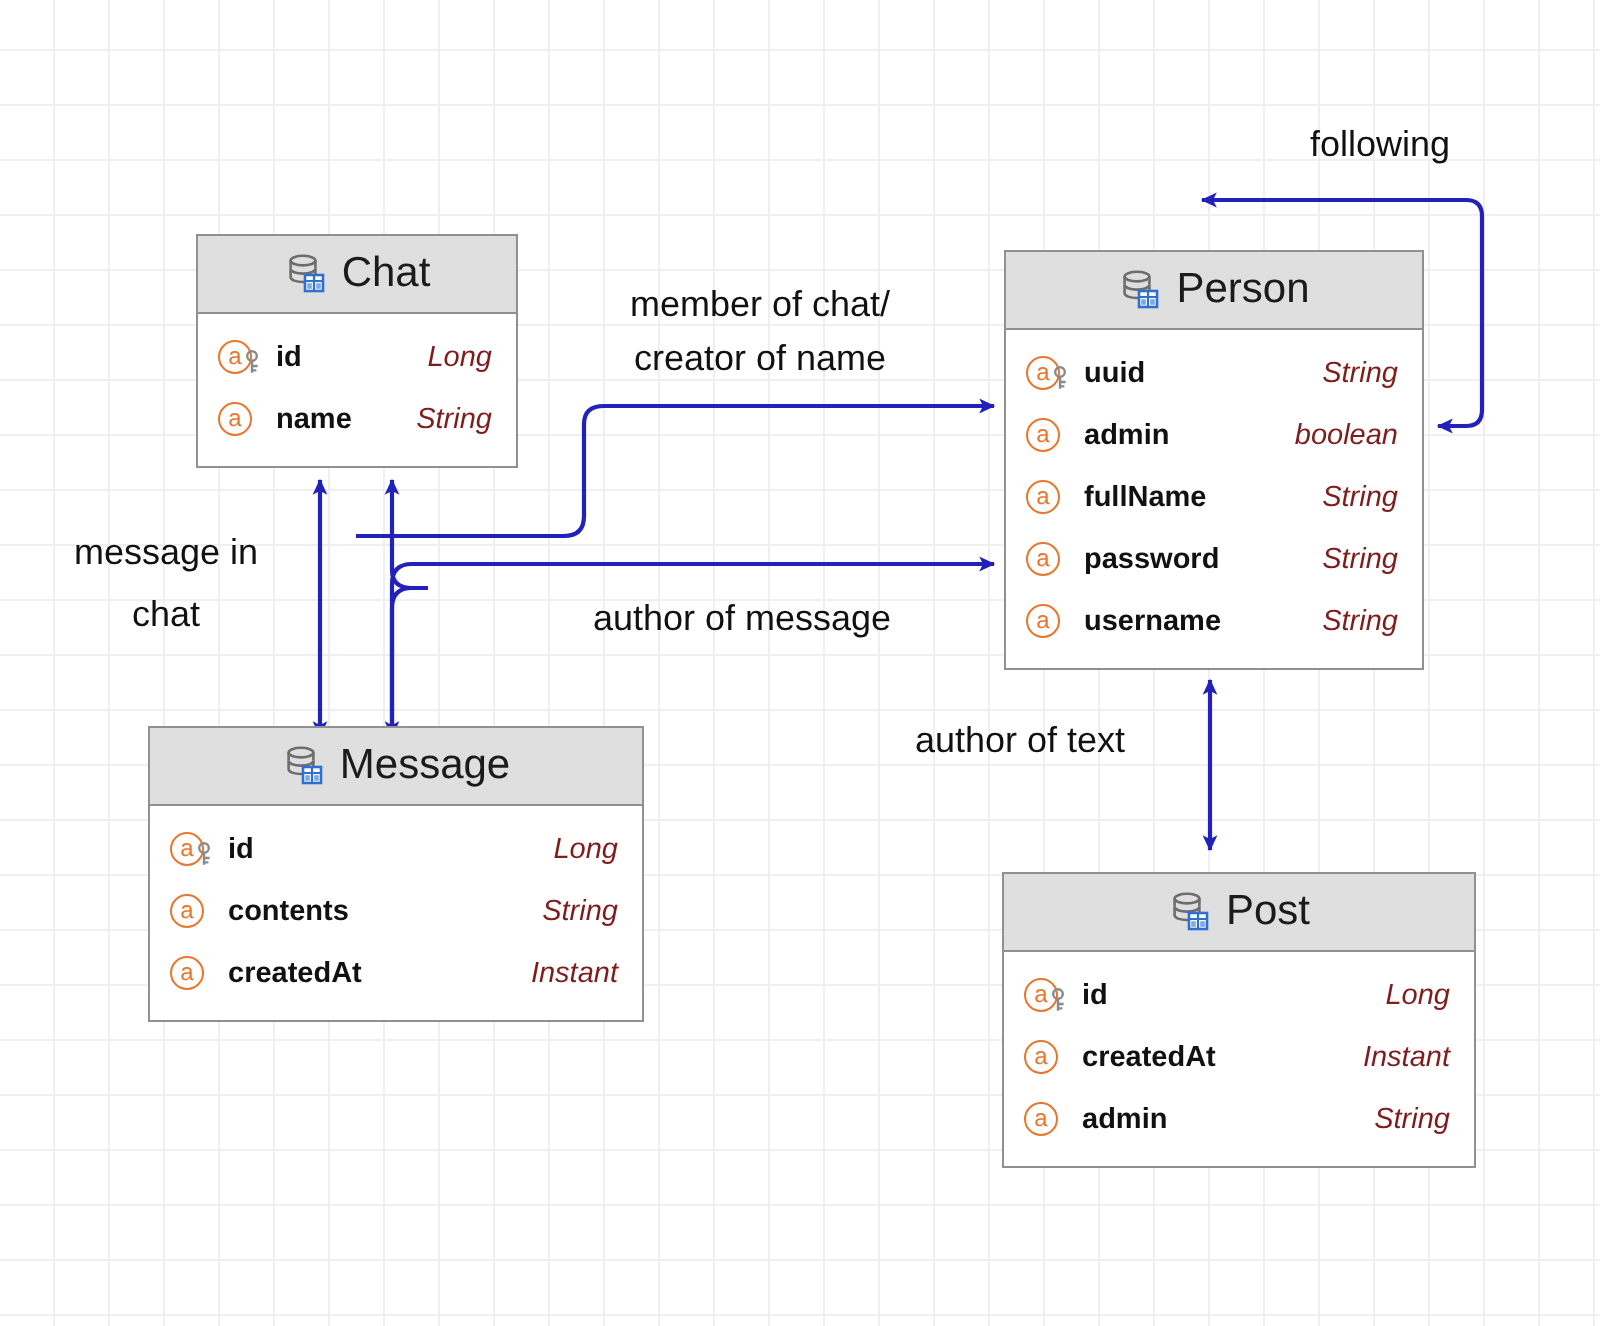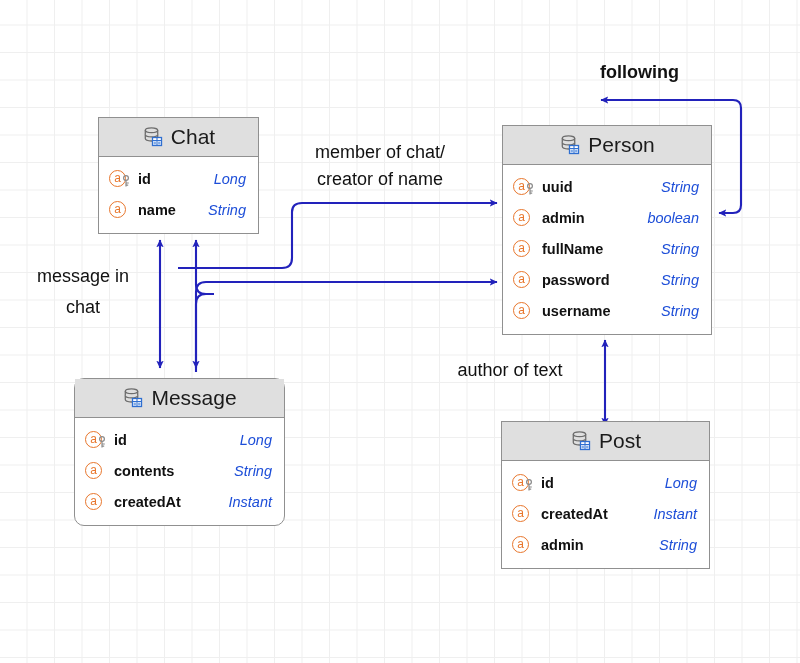--- a/index.html
+++ b/index.html
@@ -71,21 +71,21 @@
     font-size: 14.5px;
     font-weight: bold;
     color: #111111;
     white-space: nowrap;
     text-align: right;
   }
   .attr-type {
     margin-left: auto;
     font-size: 14.5px;
     font-style: italic;
-    color: #1d4ed8;
+    color: #7f1d1d;
     white-space: nowrap;
   }
 
   
   .circ-a {
     position: absolute;
     left: 0;
     top: 1px;
     width: 17px;
     height: 17px;
@@ -159,28 +159,29 @@
 
       <path d="M196,240 L196,285 Q196,294 206,294 L214,294" marker-start="url(#ah-start)"></path>
       <path d="M214,294 L206,294 Q196,294 196,304 L196,368" marker-end="url(#ah)"></path>
 
       <path d="M196,372 L196,292 Q196,282 206,282 L497,282" marker-end="url(#ah)"></path>
 
       <path d="M605,340 L605,425" marker-start="url(#ah-start)" marker-end="url(#ah)"></path>
     </g>
   </svg>
 
-  <div class="edge-label" style="left:600px; top:59px; width:180px; text-align:left;font-weight:bold;">following</div>
+  <div class="edge-label" style="left:600px; top:59px; width:180px; text-align:center;">following</div>
 
   <div class="edge-label" style="left:275px; top:139px; width:210px;">member of chat/</div>
   <div class="edge-label" style="left:275px; top:166px; width:210px;">creator of name</div>
 
   <div class="edge-label" style="left:8px; top:263px; width:150px;text-align:center;">message in</div>
   <div class="edge-label" style="left:8px; top:294px; width:150px;">chat</div>
 
+  <div class="edge-label" style="left:270px; top:296px; width:202px;">author of message</div>
 
   <div class="edge-label" style="left:437px; top:357px; width:146px;">author of text</div>
 
   <div class="entity" style="left:98px; top:117px; width:161px;">
     <div class="entity-header">
       <span class="db-icon">
         <svg viewBox="0 0 22 22" width="22" height="22">
           <ellipse cx="9.5" cy="4.3" rx="6.2" ry="2.4" fill="none" stroke="#6d6d6d" stroke-width="1.3"></ellipse>
           <path d="M3.3,4.3 L3.3,8.4 M15.7,4.3 L15.7,8.4" stroke="#6d6d6d" stroke-width="1.3" fill="none"></path>
           <path d="M3.3,8.4 a6.2,2.4 0 0 0 12.4,0" fill="none" stroke="#6d6d6d" stroke-width="1.3"></path>
@@ -271,21 +272,21 @@
       <div class="attr-row">
         <span class="attr-icon">
             <span class="circ-a">a</span>
           </span>
         <span class="attr-name">username</span>
         <span class="attr-type">String</span>
       </div>
     </div>
   </div>
 
-  <div class="entity" style="left:74px; top:378px; width:211px;border-radius:10px;">
+  <div class="entity" style="left:74px; top:363px; width:248px;">
     <div class="entity-header">
       <span class="db-icon">
         <svg viewBox="0 0 22 22" width="22" height="22">
           <ellipse cx="9.5" cy="4.3" rx="6.2" ry="2.4" fill="none" stroke="#6d6d6d" stroke-width="1.3"></ellipse>
           <path d="M3.3,4.3 L3.3,8.4 M15.7,4.3 L15.7,8.4" stroke="#6d6d6d" stroke-width="1.3" fill="none"></path>
           <path d="M3.3,8.4 a6.2,2.4 0 0 0 12.4,0" fill="none" stroke="#6d6d6d" stroke-width="1.3"></path>
           <path d="M3.3,8.6 L3.3,12.6 a6.2,2.4 0 0 0 12.4,0 L15.7,8.6" fill="none" stroke="#6d6d6d" stroke-width="1.3"></path>
           <rect x="10.5" y="11.5" width="9" height="8" fill="#ffffff" stroke="#2f6fd0" stroke-width="1.3"></rect>
           <path d="M10.5,14.5 L19.5,14.5 M15,11.5 L15,19.5" stroke="#2f6fd0" stroke-width="1.1"></path>
           <rect x="11.6" y="15.6" width="2.3" height="2.8" fill="#7da9e8"></rect>
@@ -318,21 +319,21 @@
       <div class="attr-row">
         <span class="attr-icon">
             <span class="circ-a">a</span>
           </span>
         <span class="attr-name">createdAt</span>
         <span class="attr-type">Instant</span>
       </div>
     </div>
   </div>
 
-  <div class="entity" style="left:501px; top:421px; width:209px;">
+  <div class="entity" style="left:501px; top:436px; width:237px;">
     <div class="entity-header">
       <span class="db-icon">
         <svg viewBox="0 0 22 22" width="22" height="22">
           <ellipse cx="9.5" cy="4.3" rx="6.2" ry="2.4" fill="none" stroke="#6d6d6d" stroke-width="1.3"></ellipse>
           <path d="M3.3,4.3 L3.3,8.4 M15.7,4.3 L15.7,8.4" stroke="#6d6d6d" stroke-width="1.3" fill="none"></path>
           <path d="M3.3,8.4 a6.2,2.4 0 0 0 12.4,0" fill="none" stroke="#6d6d6d" stroke-width="1.3"></path>
           <path d="M3.3,8.6 L3.3,12.6 a6.2,2.4 0 0 0 12.4,0 L15.7,8.6" fill="none" stroke="#6d6d6d" stroke-width="1.3"></path>
           <rect x="10.5" y="11.5" width="9" height="8" fill="#ffffff" stroke="#2f6fd0" stroke-width="1.3"></rect>
           <path d="M10.5,14.5 L19.5,14.5 M15,11.5 L15,19.5" stroke="#2f6fd0" stroke-width="1.1"></path>
           <rect x="11.6" y="15.6" width="2.3" height="2.8" fill="#7da9e8"></rect>

